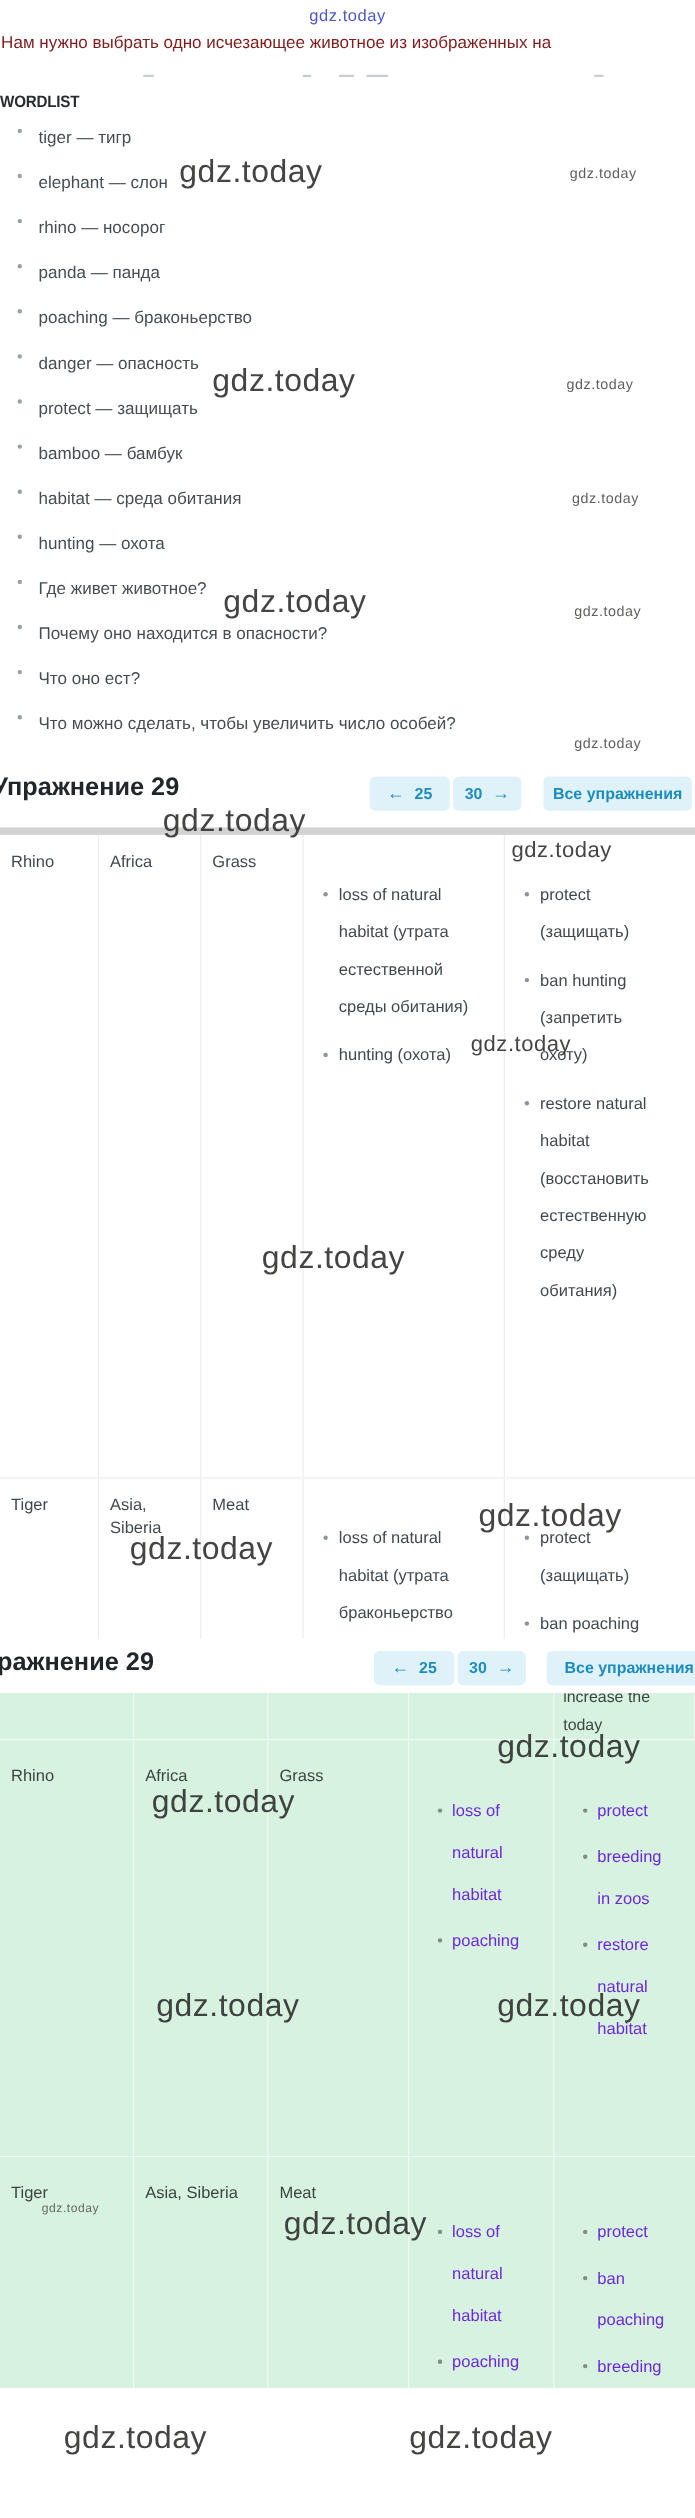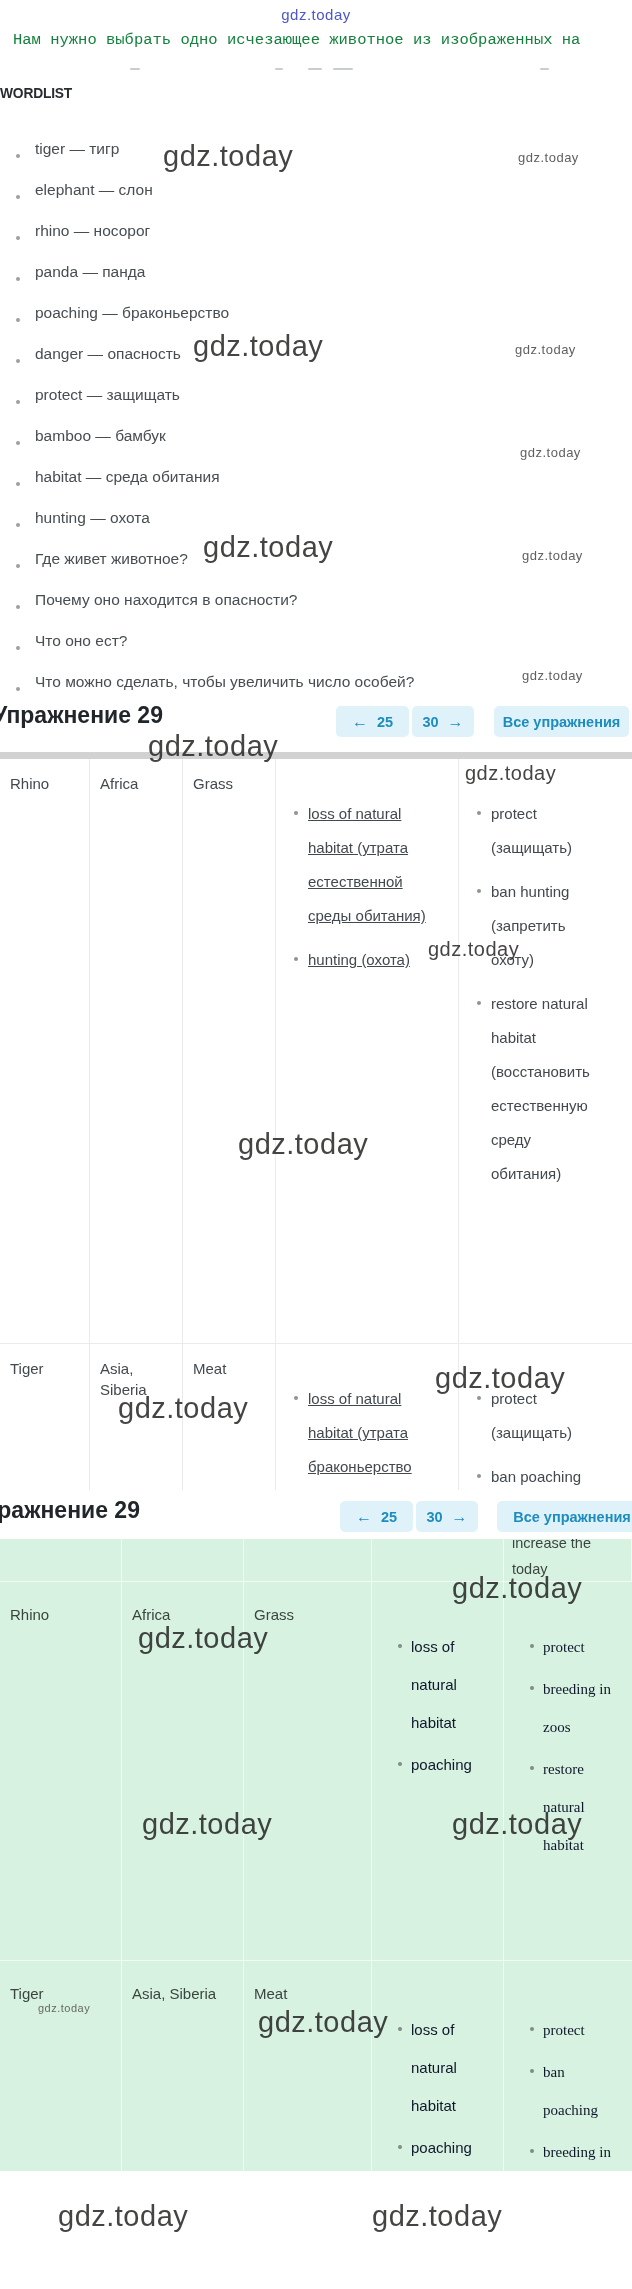--- a/index.html
+++ b/index.html
@@ -2,28 +2,28 @@
 <html><head>
 <meta charset="utf-8">
 <style>
   html,body{margin:0;padding:0;background:#ffffff;}
   .page{position:relative;width:632px;height:2289px;overflow:hidden;background:#ffffff;
         font-family:"Liberation Sans", sans-serif;color:#3a4045;}
   
   .site-link{position:absolute;top:6px;left:0;width:100%;text-align:center;
              font-size:15px;color:#4c57c9;font-weight:400;letter-spacing:.5px;cursor:pointer;}
   
-  .intro{position:absolute;top:31px;left:13px;width:600px;font-size:15.5px;color:#15803d;font-family:Liberation Mono, monospace;}
+  .intro{position:absolute;top:31px;left:1px;width:600px;font-size:15.5px;color:#7f1d1d;}
   .faded{position:absolute;top:64px;left:0;width:100%;height:10px;}
   .faded span{position:absolute;top:4px;height:2px;background:#8a9096;opacity:.45;border-radius:1px;}
   
   .wl-title{position:absolute;top:84px;left:0;font-size:15px;font-weight:700;color:#272c31;
             letter-spacing:-.2px;transform:scaleX(.92);transform-origin:left;}
   .wl{position:absolute;top:117px;left:6px;width:600px;display:flex;flex-direction:column;}
-  .wl .li{height:41px;display:flex;align-items:flex-end;}
+  .wl .li{height:41px;display:flex;align-items:flex-start;}
   .wl .dot{width:4px;height:4px;border-radius:50%;background:#9aa0a4;margin:0 15px 0 10px;flex:none;}
   .wl .li-text{font-size:15.5px;color:#474d52;}
   
   .ex-head{position:absolute;left:0;width:100%;height:44px;}
   .ex-title{position:absolute;top:2px;font-size:23px;font-weight:700;color:#21262b;white-space:nowrap;}
   .btn{position:absolute;top:6px;display:inline-flex;align-items:center;justify-content:center;gap:9px;
        background:#dff2f9;color:#1e8cbe;font-weight:700;font-size:14.5px;height:31px;
        border:none;border-radius:5px;padding:0 14px;cursor:pointer;white-space:nowrap;
        font-family:"Liberation Sans", sans-serif;}
   .btn .arr{font-size:16px;font-weight:400;}
@@ -32,35 +32,35 @@
   .t1-strip{height:7px;background:#d2d2d2;}
   .t1 .trow{display:grid;grid-template-columns:90px 93px 93px 183px 173px;
             border-bottom:1px solid #ebebeb;overflow:hidden;}
   .t1 .cell{border-right:1px solid #ebebeb;padding:14px 8px 0 10px;font-size:15px;color:#42494e;
             line-height:21px;}
   .t1 .cell:last-child{border-right:none;}
   .t1 .cell.list{padding:38px 4px 0 18px;}
   .t1 .li{display:flex;align-items:flex-start;margin-bottom:10px;}
   .t1 .dot{width:4px;height:4px;border-radius:50%;background:#8d9499;margin:14px 10px 0 0;flex:none;}
   .t1 .li-text{font-size:15px;color:#42494e;line-height:34px;}
-  .t1 .c4 .li-text{width:122px;text-decoration:underline;}
+  .t1 .c4 .li-text{width:122px;}
   .t1 .c5 .li-text{width:106px;}
   
   .tg{position:absolute;top:1539px;left:0;width:632px;height:632px;overflow:hidden;background:#d8f2e2;}
   .tg .trow{display:grid;grid-template-columns:122px 122px 128px 132px 128px;
             border-bottom:1px solid rgba(255,255,255,.65);overflow:hidden;}
   .tg .cell{border-right:1px solid rgba(255,255,255,.65);padding:22px 6px 0 10px;
             font-size:15px;color:#39453e;line-height:21px;}
-  .tg .cell:last-child{border-right:none;font-family:Liberation Serif, serif;}
+  .tg .cell:last-child{border-right:none;}
   .tg .cell.list{padding:46px 4px 0 26px;}
   .tg .trow.tiger .cell{padding-top:22px;}
   .tg .trow.tiger .cell.list{padding-top:50px;}
   .tg .li{display:flex;align-items:flex-start;margin-bottom:4px;}
   .tg .dot{width:4px;height:4px;border-radius:50%;background:#7f8d85;margin:16px 9px 0 0;flex:none;}
-  .tg .li-text{font-size:15px;color:#0f172a;line-height:38px;}
+  .tg .li-text{font-size:15px;color:#6d28d9;line-height:38px;}
   .tg .c4 .li-text{width:70px;}
   .tg .c5 .li-text{width:72px;}
   .tg .frag-cell{padding:0 0 0 8px;border-right:1px solid rgba(255,255,255,.65);}
   .tg .frag .li{margin:0;}
   .tg .frag .li-text{font-size:14.5px;line-height:26px;color:#3a463f;}
   .tg .frag{margin-top:-9px;display:block;}
   .tg .hrow{height:42px;}
   
   .wm-lg,.wm-md,.wm-sm,.wm-xs{position:absolute;font-family:"Liberation Sans",sans-serif;
       color:#2b2b29;opacity:.88;white-space:nowrap;pointer-events:none;font-weight:300;letter-spacing:.5px;}

